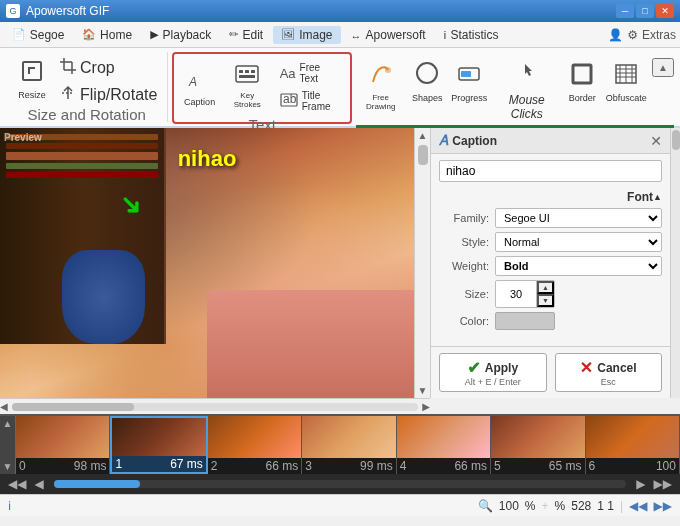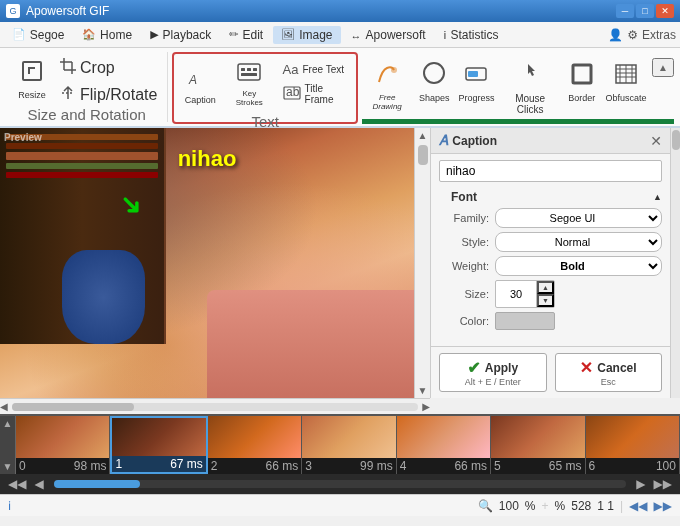--- a/index.html
+++ b/index.html
@@ -197,40 +197,39 @@
       margin-bottom: 8px;
       font-size: 12px;
       background: white;
     }
     .section-title {
       font-size: 11px;
       font-weight: 600;
       color: #333;
       margin-bottom: 4px;
       display: flex;
-      justify-content: space-between;
+      justify-content: flex-end;
       align-items: center;
       padding-left: 12px;
     }
     .form-row {
       display: flex;
       align-items: center;
       margin-bottom: 4px;
       gap: 6px;
     }
     .form-label { width: 50px; color: #555; font-size: 11px; text-align: right; flex-shrink: 0; }
     .form-select {
       flex: 1;
       border: 1px solid #bbb;
       padding: 2px 4px;
-      border-radius: 8px;
+      border-radius: 2px;
       font-size: 11px;
       background: white;
       cursor: pointer;
-      text-align: center;
     }
     .size-input-wrap {
       display: flex;
       align-items: center;
       border: 1px solid #bbb;
       border-radius: 2px;
       background: white;
       overflow: hidden;
     }
     .size-input {
@@ -528,21 +527,21 @@
 
   <div style="flex:1; display:flex; flex-direction:column;">
     <div class="overlay-group">
       <div class="ribbon-btn" style="min-width:36px;">
         <div>
           <svg width="26" height="28" viewBox="0 0 26 28">
             <path d="M5,22 Q8,10 13,8 Q18,6 20,10" stroke="#e08830" stroke-width="2" fill="none"></path>
             <circle cx="20" cy="10" r="3" fill="#e08830" opacity="0.5"></circle>
           </svg>
         </div>
-        <span class="label" style="font-size:8px; text-align:center;font-style:italic;">Free Drawing</span>
+        <span class="label" style="font-size:8px; text-align:center;">Free Drawing</span>
       </div>
       <div class="ribbon-btn" style="min-width:36px;">
         <div>
           <svg width="26" height="28" viewBox="0 0 26 28">
             <circle cx="13" cy="13" r="10" fill="none" stroke="#555" stroke-width="2"></circle>
           </svg>
         </div>
         <span class="label">Shapes</span>
       </div>
       <div class="ribbon-btn" style="min-width:36px;">
@@ -553,21 +552,21 @@
           </svg>
         </div>
         <span class="label">Progress</span>
       </div>
       <div class="ribbon-btn" style="min-width:38px;">
         <div>
           <svg width="26" height="28" viewBox="0 0 26 28">
             <path d="M11,4 L11,14 L13,12 L15,16 L17,15 L15,11 L18,11 Z" fill="#555" stroke="none"></path>
           </svg>
         </div>
-        <span class="label" style="font-size:10px; text-align:center;">Mouse Clicks</span>
+        <span class="label" style="font-size:12px; text-align:center;font-style:italic;">Mouse Clicks</span>
       </div>
       <div class="ribbon-btn" style="min-width:36px;">
         <div>
           <svg width="26" height="28" viewBox="0 0 26 28">
             <rect x="4" y="5" width="18" height="18" rx="1" fill="none" stroke="#555" stroke-width="3"></rect>
           </svg>
         </div>
         <span class="label">Border</span>
       </div>
       <div class="ribbon-btn" style="min-width:38px;">

